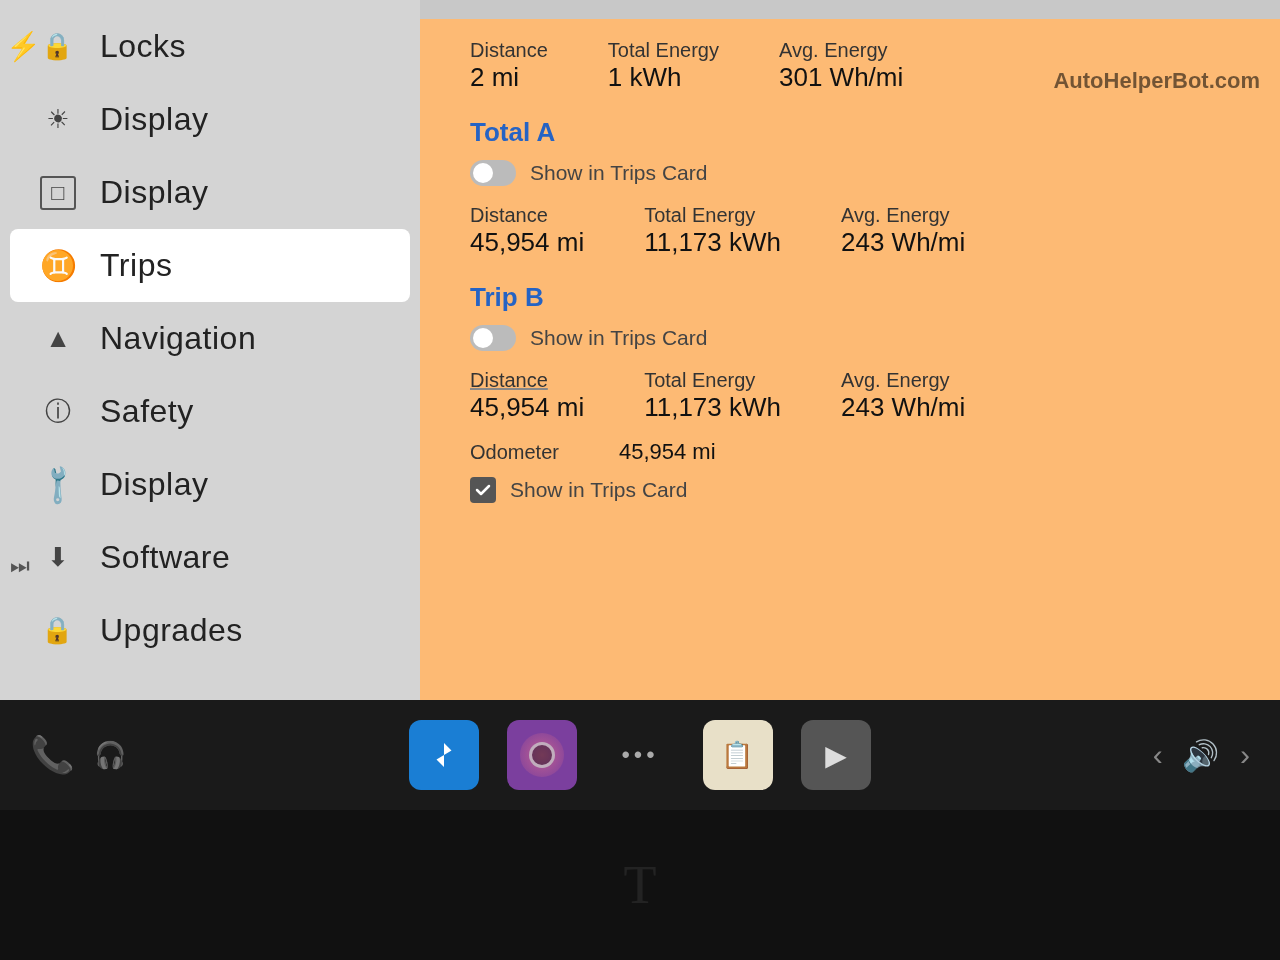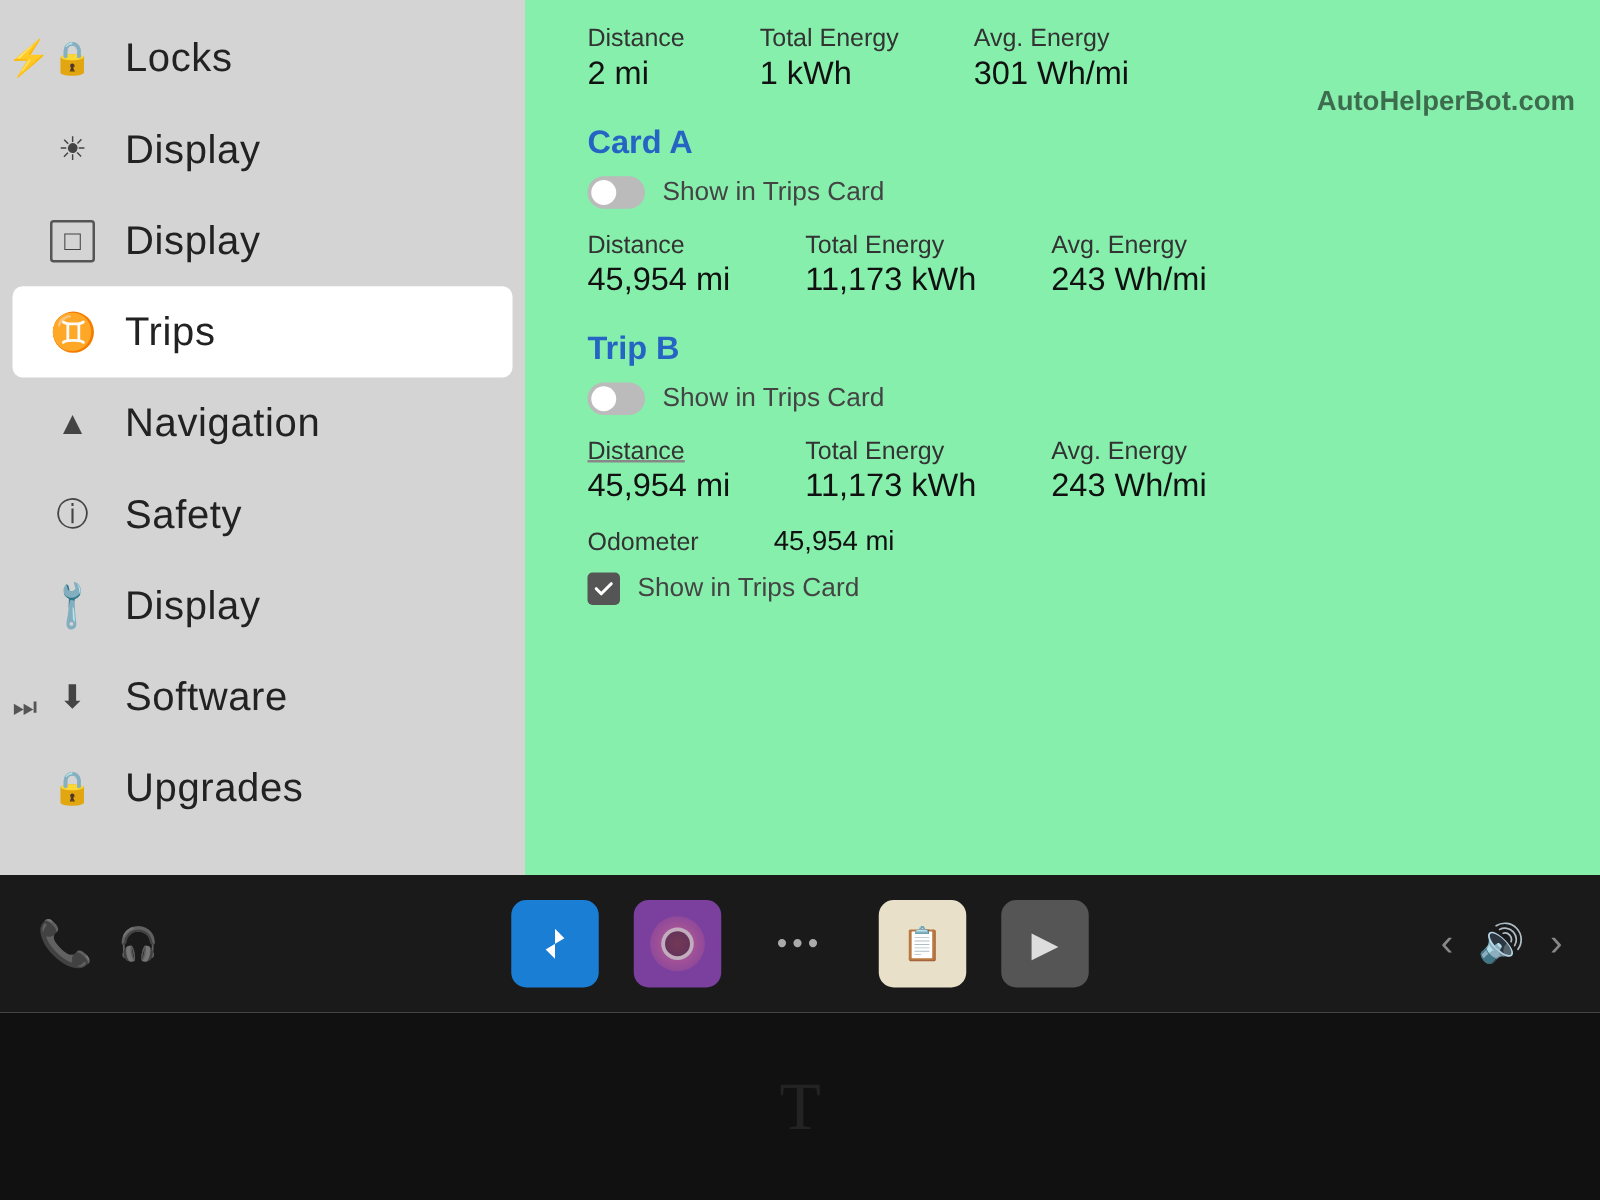--- a/index.html
+++ b/index.html
@@ -52,23 +52,24 @@
     .sidebar-label {
       font-size: 32px;
       font-weight: 400;
       color: #222;
       letter-spacing: 0.5px;
     }
 
     
     .content {
       flex: 1;
-      background: #86efac;
+      background: #fdba74;
       padding: 20px 50px;
       overflow-y: auto;
+      margin-top: 19px;
     }
 
     
     .watermark {
       position: absolute;
       top: 68px;
       right: 20px;
       font-size: 22px;
       font-weight: bold;
       color: rgba(0,0,0,0.55);
@@ -371,21 +372,21 @@
           <span class="stat-label">Total Energy</span>
           <span class="stat-value">1 kWh</span>
         </div>
         <div class="stat-block">
           <span class="stat-label">Avg. Energy</span>
           <span class="stat-value">301 Wh/mi</span>
         </div>
       </div>
 
       <div>
-        <div class="trip-heading">Card A</div>
+        <div class="trip-heading">Total A</div>
 
         <div class="toggle-row">
           <div class="toggle-pill"></div>
           <span class="toggle-label">Show in Trips Card</span>
         </div>
 
         <div class="stats-row">
           <div class="stat-block">
             <span class="stat-label">Distance</span>
             <span class="stat-value">45,954 mi</span>

